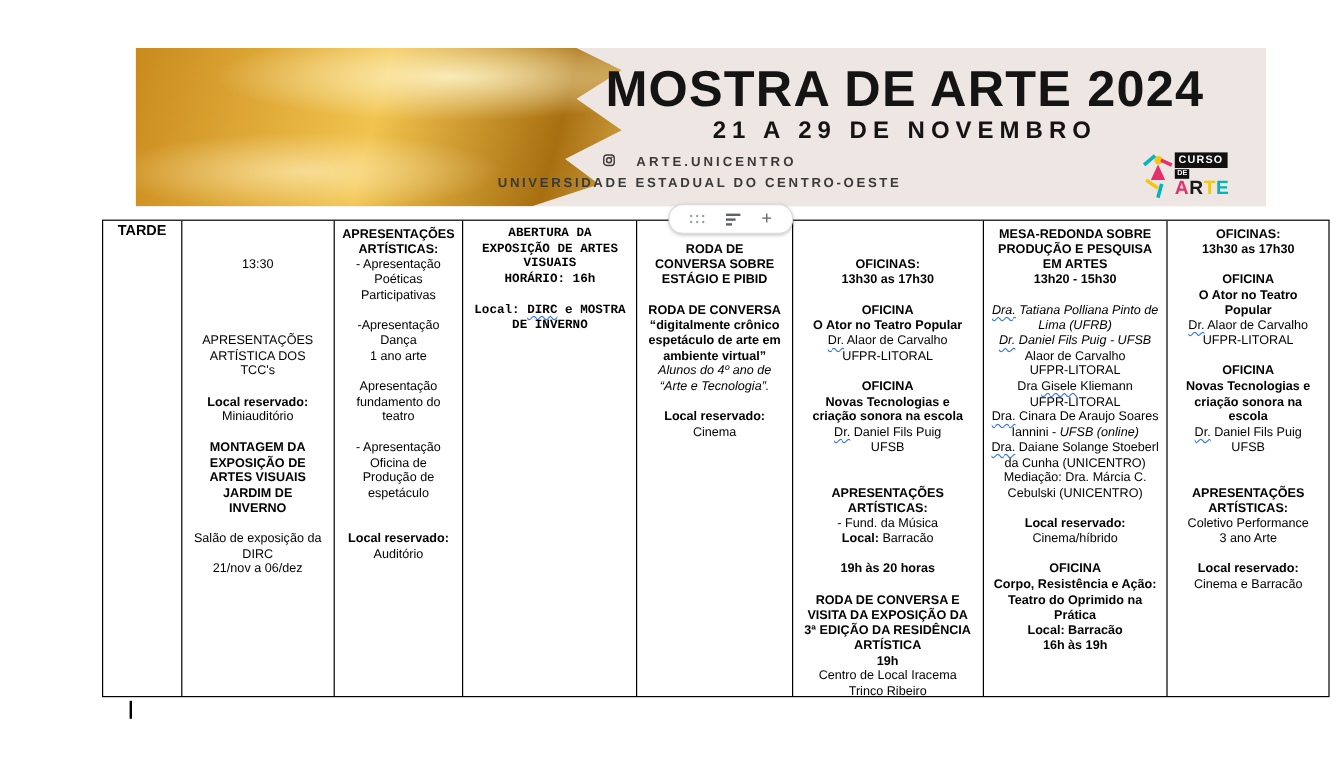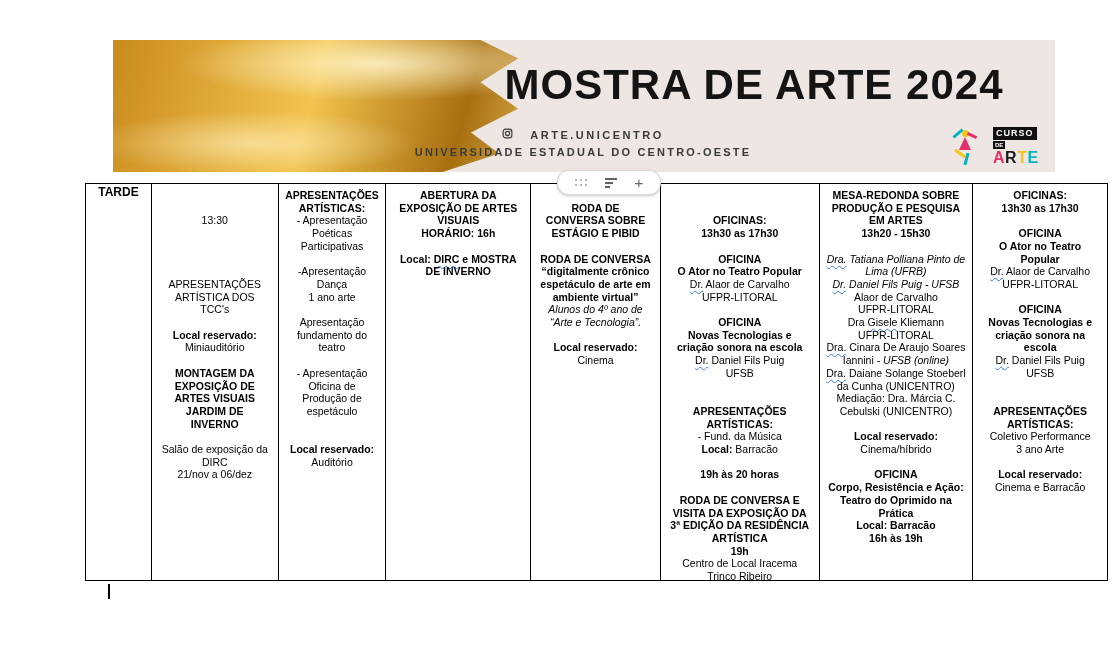--- a/index.html
+++ b/index.html
@@ -9,30 +9,30 @@
   
   .banner{position:absolute;left:113px;top:40px;width:942px;height:132px;background:#EDE6E2;overflow:hidden;}
   .gold{position:absolute;left:0;top:0;width:100%;height:100%;
     background:
       radial-gradient(ellipse 30% 40% at 28% 18%, rgba(255,246,205,.85), transparent 70%),
       radial-gradient(ellipse 35% 45% at 62% 72%, rgba(110,62,4,.55), transparent 70%),
       radial-gradient(ellipse 25% 35% at 15% 78%, rgba(255,240,190,.65), transparent 70%),
       radial-gradient(ellipse 20% 30% at 90% 30%, rgba(90,50,0,.45), transparent 70%),
       linear-gradient(105deg,#c98a1d 0%,#f2c44f 22%,#a86f10 38%,#f7d878 52%,#b67a16 68%,#eebc45 84%,#8f5c0c 100%);
     clip-path:polygon(0 0,39% 0,43% 14%,39% 32%,43% 52%,38% 70%,41% 86%,35% 100%,0 100%);}
-  .title-block{position:absolute;left:340px;top:12px;width:602px;text-align:center;margin-top:11px;}
+  .title-block{position:absolute;left:340px;top:12px;width:602px;text-align:center;}
   .main-title{font-size:42px;font-weight:800;letter-spacing:1px;color:#141414;line-height:44px;}
   .sub-title{font-size:20px;font-weight:700;letter-spacing:5px;color:#141414;margin-top:2px;}
   .contact-block{position:absolute;left:170px;top:88px;width:600px;text-align:center;color:#3a3a3a;}
   .ig-line{font-size:11px;font-weight:700;letter-spacing:2.5px;display:flex;align-items:center;justify-content:center;gap:17px;}
   .univ-line{font-size:11px;font-weight:700;letter-spacing:2.2px;margin-top:5px;}
   .ig-svg{display:inline-block;}
 
   
-  .logo{position:absolute;left:838px;top:86px;display:flex;align-items:center;gap:16px;}
+  .logo{position:absolute;left:838px;top:86px;display:flex;align-items:center;gap:2px;}
   .logo-fig{position:relative;width:26px;height:40px;}
   .logo-fig .head{position:absolute;left:11px;top:4px;width:7px;height:7px;border-radius:50%;background:#f5c518;}
   .logo-fig .body{position:absolute;left:8px;top:11px;width:12px;height:13px;background:#e62e6b;clip-path:polygon(50% 0,100% 100%,0 100%);}
   .logo-fig .arm1{position:absolute;left:1px;top:6px;width:12px;height:3px;background:#00b5be;transform:rotate(-40deg);}
   .logo-fig .arm2{position:absolute;left:16px;top:8px;width:10px;height:3px;background:#e62e6b;transform:rotate(25deg);}
   .logo-fig .leg1{position:absolute;left:3px;top:26px;width:12px;height:3px;background:#f5c518;transform:rotate(35deg);}
   .logo-fig .leg2{position:absolute;left:14px;top:27px;width:3px;height:12px;background:#00b5be;transform:rotate(15deg);}
   .logo-text{display:flex;flex-direction:column;align-items:flex-start;line-height:1;}
   .logo-curso{background:#111;color:#fff;font-size:9px;font-weight:800;letter-spacing:1px;padding:2px 3px;}
   .logo-de{background:#111;color:#fff;font-size:6px;font-weight:700;padding:1px 2px;margin:1px 0;}
@@ -50,40 +50,41 @@
   .sort-ic i:nth-child(2){width:8px;}
   .sort-ic i:nth-child(3){width:5px;}
   .plus-ic{font-size:15px;color:#5f6368;font-weight:400;line-height:1;}
 
   
   .sched{position:absolute;left:85px;top:183px;width:1023px;height:398px;border:1.5px solid #000;
     display:flex;box-sizing:border-box;background:#fff;}
   .col{box-sizing:border-box;border-left:1px solid #000;padding:5px 3px 0;text-align:center;
     font-size:10.5px;line-height:12.7px;overflow:hidden;}
   .col:first-child{border-left:none;}
-  .c0{width:65px;}  .c1{width:127px;} .c2{width:108px;} .c3{width:145px;}
+  .c0{width:65px;}  .c1{width:127px;} .c2{width:108px;} .c3{width:145px;font-family:Liberation Mono, monospace;}
   .c4{width:130px;} .c5{width:159px;} .c6{width:154px;} .c7{width:135px;}
   .period{font-weight:bold;font-size:12px;padding-top:2px;}
   .b{font-weight:bold;}
   .i{font-style:italic;}
   .u{text-decoration:underline wavy #3b78e7;text-decoration-thickness:1px;text-underline-offset:2px;}
   .ln{min-height:12.7px;}
 
   
   .caret{position:absolute;left:108px;top:584px;width:2px;height:15px;background:#000;}
 </style>
 </head>
 <body>
 
 <div id="stage">
 
   <div class="banner">
     <div class="gold"></div>
     <div class="title-block">
       <div class="main-title">MOSTRA DE ARTE 2024</div>
+      <div class="sub-title">21 A 29 DE NOVEMBRO</div>
     </div>
     <div class="contact-block">
       <div class="ig-line">
         <span class="ig-svg">
           <svg width="11" height="11" viewBox="0 0 24 24" fill="none" stroke="#3a3a3a" stroke-width="2.6">
             <rect x="2.5" y="2.5" width="19" height="19" rx="5.5"></rect>
             <circle cx="12" cy="12" r="4.5"></circle>
             <circle cx="17.3" cy="6.7" r="1.4" fill="#3a3a3a" stroke="none"></circle>
           </svg>
         </span>

